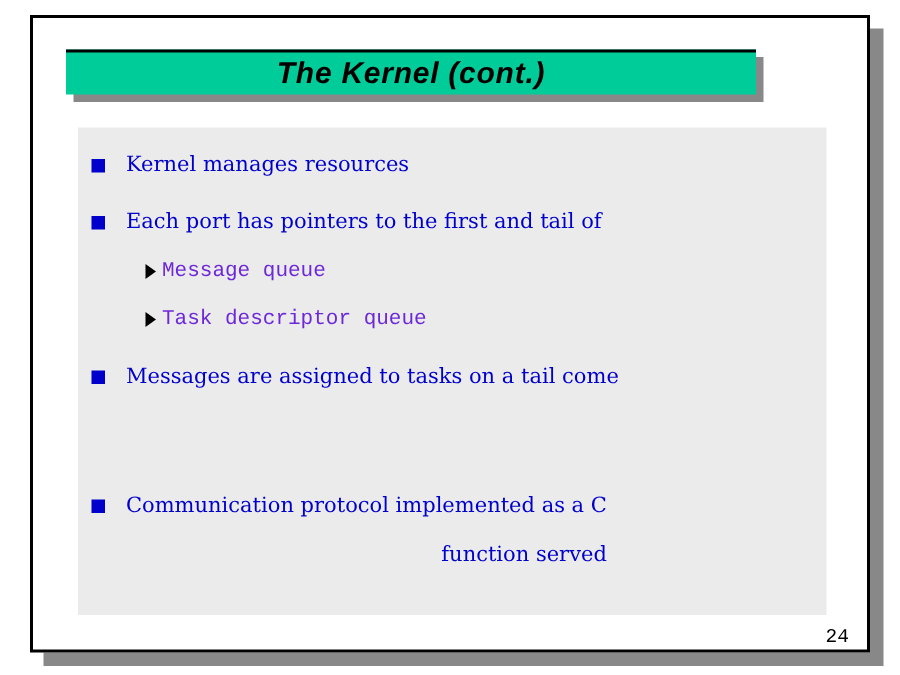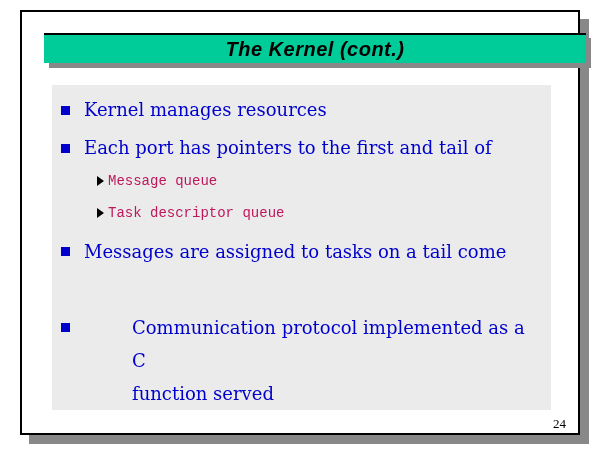--- a/index.html
+++ b/index.html
@@ -13,21 +13,21 @@
   .slide-frame {
     position:absolute; left:20px; top:10px;
     width:560px; height:425px;
     box-sizing:border-box;
     background:#ffffff;
     border:2px solid #000000;
     box-shadow:9px 9px 0 var(--shadow-gray, #888888);
   }
   .title-banner {
     position:absolute; left:22px; top:21px;
-    width:542px; height:30px;
+    width:460px; height:30px;
     box-sizing:border-box;
     background:var(--banner-green, #00CC99);
     border-top:2px solid #000000;
     box-shadow:5px 5px 0 var(--shadow-gray, #888888);
     display:flex; align-items:center; justify-content:center;
   }
   .title-text {
     font-family:"Liberation Sans", sans-serif;
     font-weight:bold; font-style:italic;
     font-size:20px; color:#000000;
@@ -38,55 +38,55 @@
     width:499px; height:325px;
     background:var(--panel-gray, #EBEBEB);
   }
   .row {
     position:absolute;
     display:flex; align-items:flex-start;
   }
   .row.l1 {
     left:9px; width:480px;
     color:var(--bullet-blue, #0000CC);
-    font-size:18px; line-height:24px;
+    font-size:14px; line-height:24px;text-align:right;
   }
   .row.l1.multi { line-height:33px; }
   .sq-bullet {
     width:9px; height:9px; flex:none;
     background:var(--bullet-blue, #0000CC);
     margin-right:14px; margin-top:8px;
   }
   .row.l1.multi .sq-bullet { margin-top:12px; }
   .row.l2 {
     left:45px; width:430px;
-    color:#be185d;
+    color:#6d28d9;
     font-family:"Liberation Mono", monospace;
     font-size:14px; line-height:18px;
   }
   .tri-bullet {
     width:0; height:0; flex:none;
     border-left:7px solid #000000;
     border-top:5px solid transparent;
     border-bottom:5px solid transparent;
     margin-top:4px; margin-right:4px;
   }
   .bullet-text div { white-space:pre-wrap; }
   .page-number {
     position:absolute; right:12px; bottom:1px;
-    font-family:Liberation Serif, serif;
+    font-family:Liberation Mono, monospace;
     font-size:13px; color:#000000;
   }
   
   #b1 { top:13px; }
   #b2 { top:51px; }
   #s1 { top:87px; }
   #s2 { top:119px; }
   #b3 { top:150px; }
-  #b4 { top:226px;gap:48px; }
+  #b4 { top:236px; }
 </style>
 </head>
 <body>
 
 <div class="slide-frame">
 
   <div class="title-banner">
     <span class="title-text">The Kernel (cont.)</span>
   </div>
 

